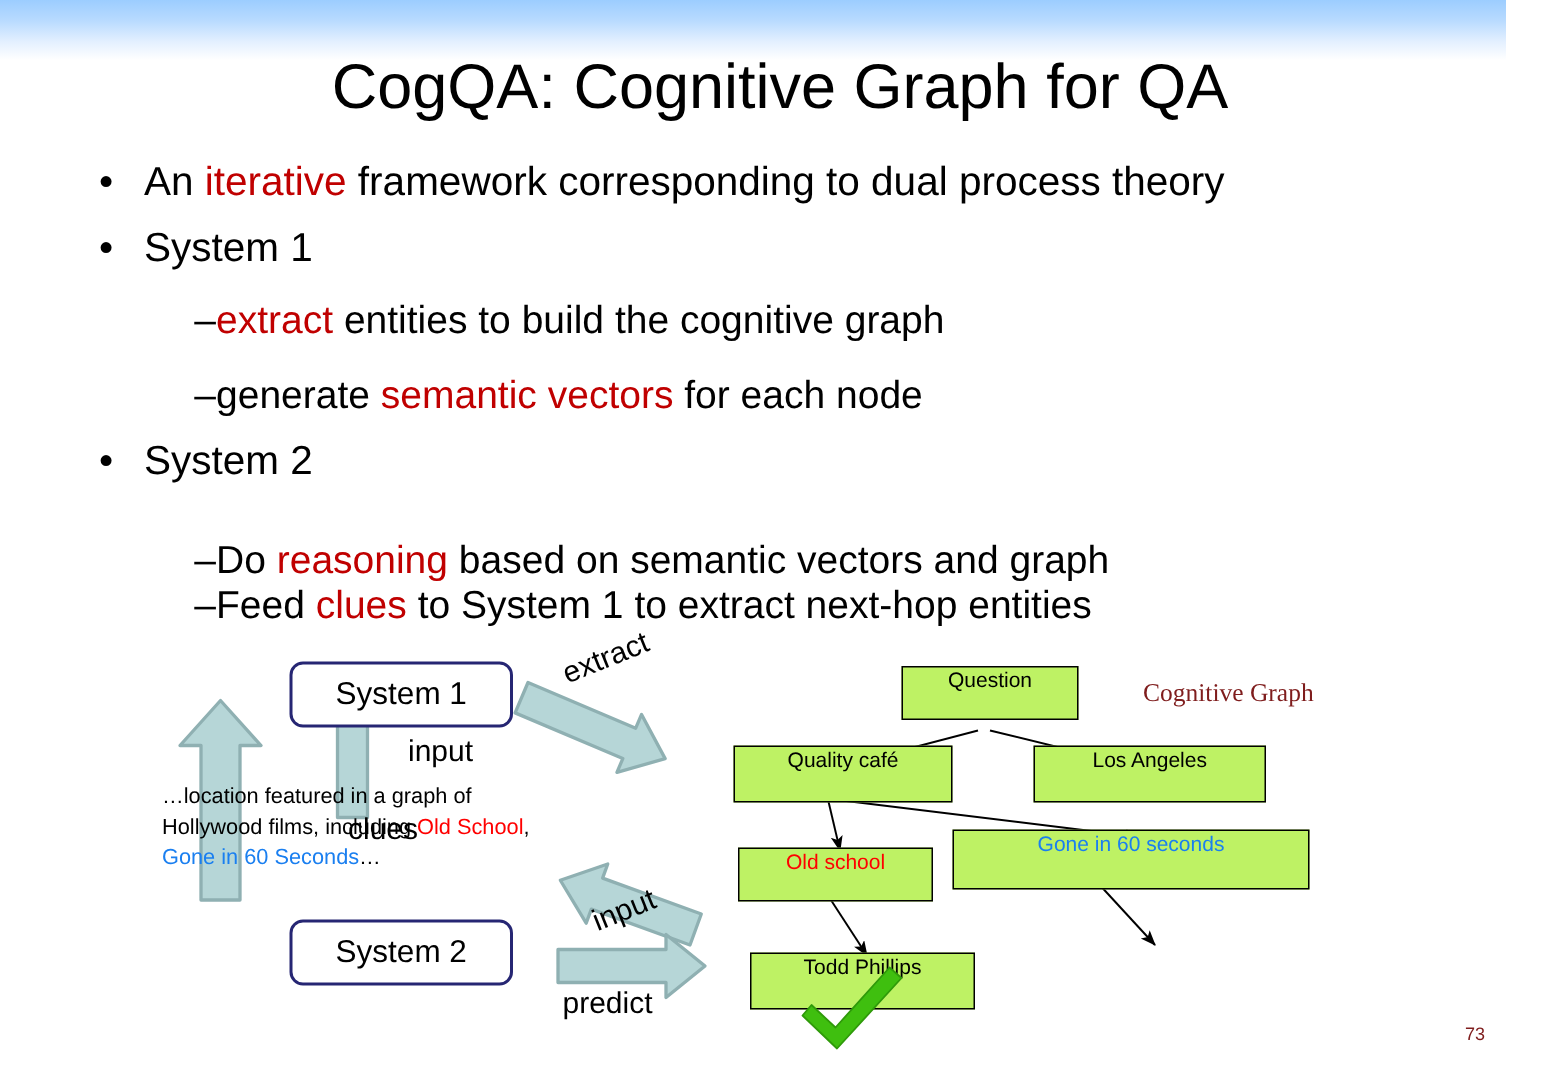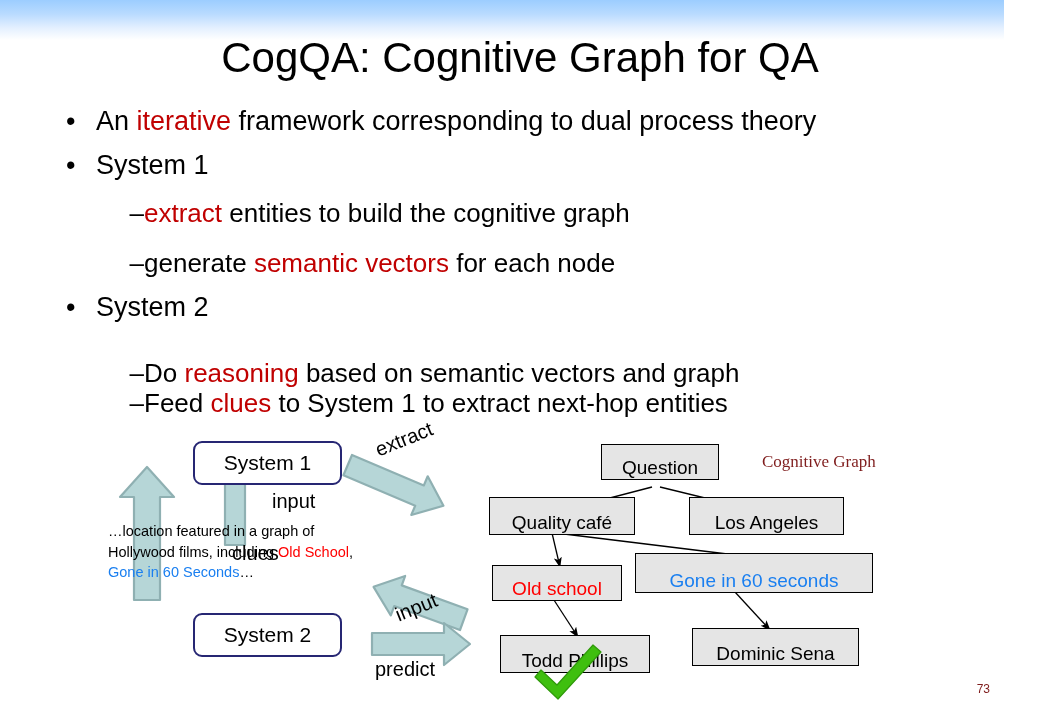--- a/index.html
+++ b/index.html
@@ -54,24 +54,24 @@
     border-radius:9px;
     background:#ffffff;
     font-size:21px;
     color:#000;
     display:flex;align-items:center;justify-content:center;
     z-index:6;
   }
   .nodebox{
     position:absolute;
     border:1.6px solid #000000;
-    background:#e5e5e5;
-    font-size:19px;
-    color:#000;
-    display:flex;align-items:flex-end;justify-content:center;
+    background:#bef264;
+    font-size:14px;
+    color:#000;
+    display:flex;align-items:flex-start;justify-content:center;
     z-index:6;
     box-sizing:border-box;
   }
   .node-red{color:#ff0000;}
   .node-blue{color:#1a7ff0;}
   #cg-label{
     position:absolute;
     font-family:"Liberation Serif", serif;
     font-size:17px;
     color:#7f1d1d;
@@ -202,23 +202,20 @@
     </div>
     <div class="nodebox node-red" style="left:492px;top:140px;width:130px;height:36px;">
       <span>Old school</span>
     </div>
     <div class="nodebox node-blue" style="left:635px;top:128px;width:238px;height:40px;">
       <span>Gone in 60 seconds</span>
     </div>
     <div class="nodebox" style="left:500px;top:210px;width:150px;height:38px;">
       <span>Todd Phillips</span>
     </div>
-    <div class="nodebox" style="left:692px;top:203px;width:167px;height:38px;">
-      <span>Dominic Sena</span>
-    </div>
 
     <svg style="position:absolute;left:527px;top:212px;width:90px;height:78px;z-index:9;overflow:visible;" viewBox="0 0 90 78">
       <path d="M8,40 L14,33 L30,48 L66,8 L74,15 L31,62 z" fill="#3fbf0f" stroke="#2f9a0a" stroke-width="1.2" stroke-linejoin="round"></path>
     </svg>
 
   </div>
 
   <div id="pagenum">73</div>
 </div>
 

